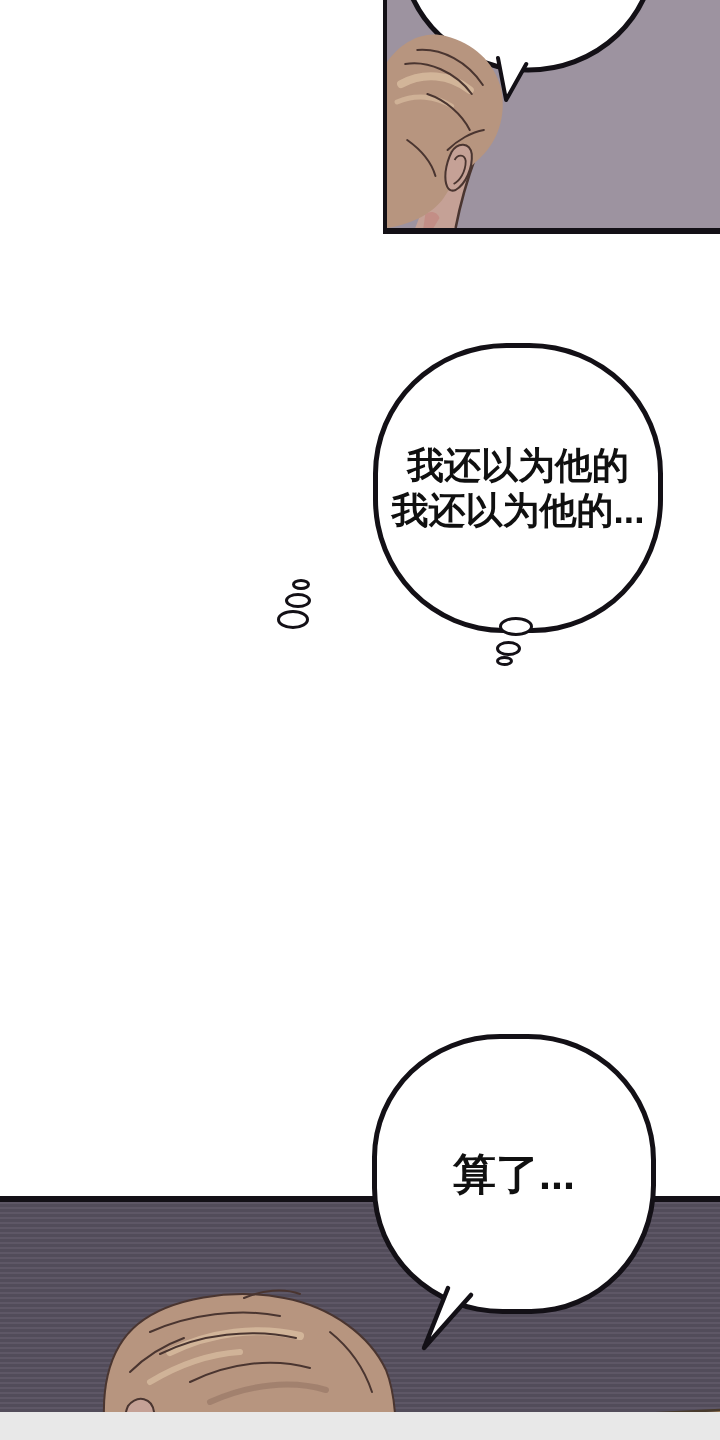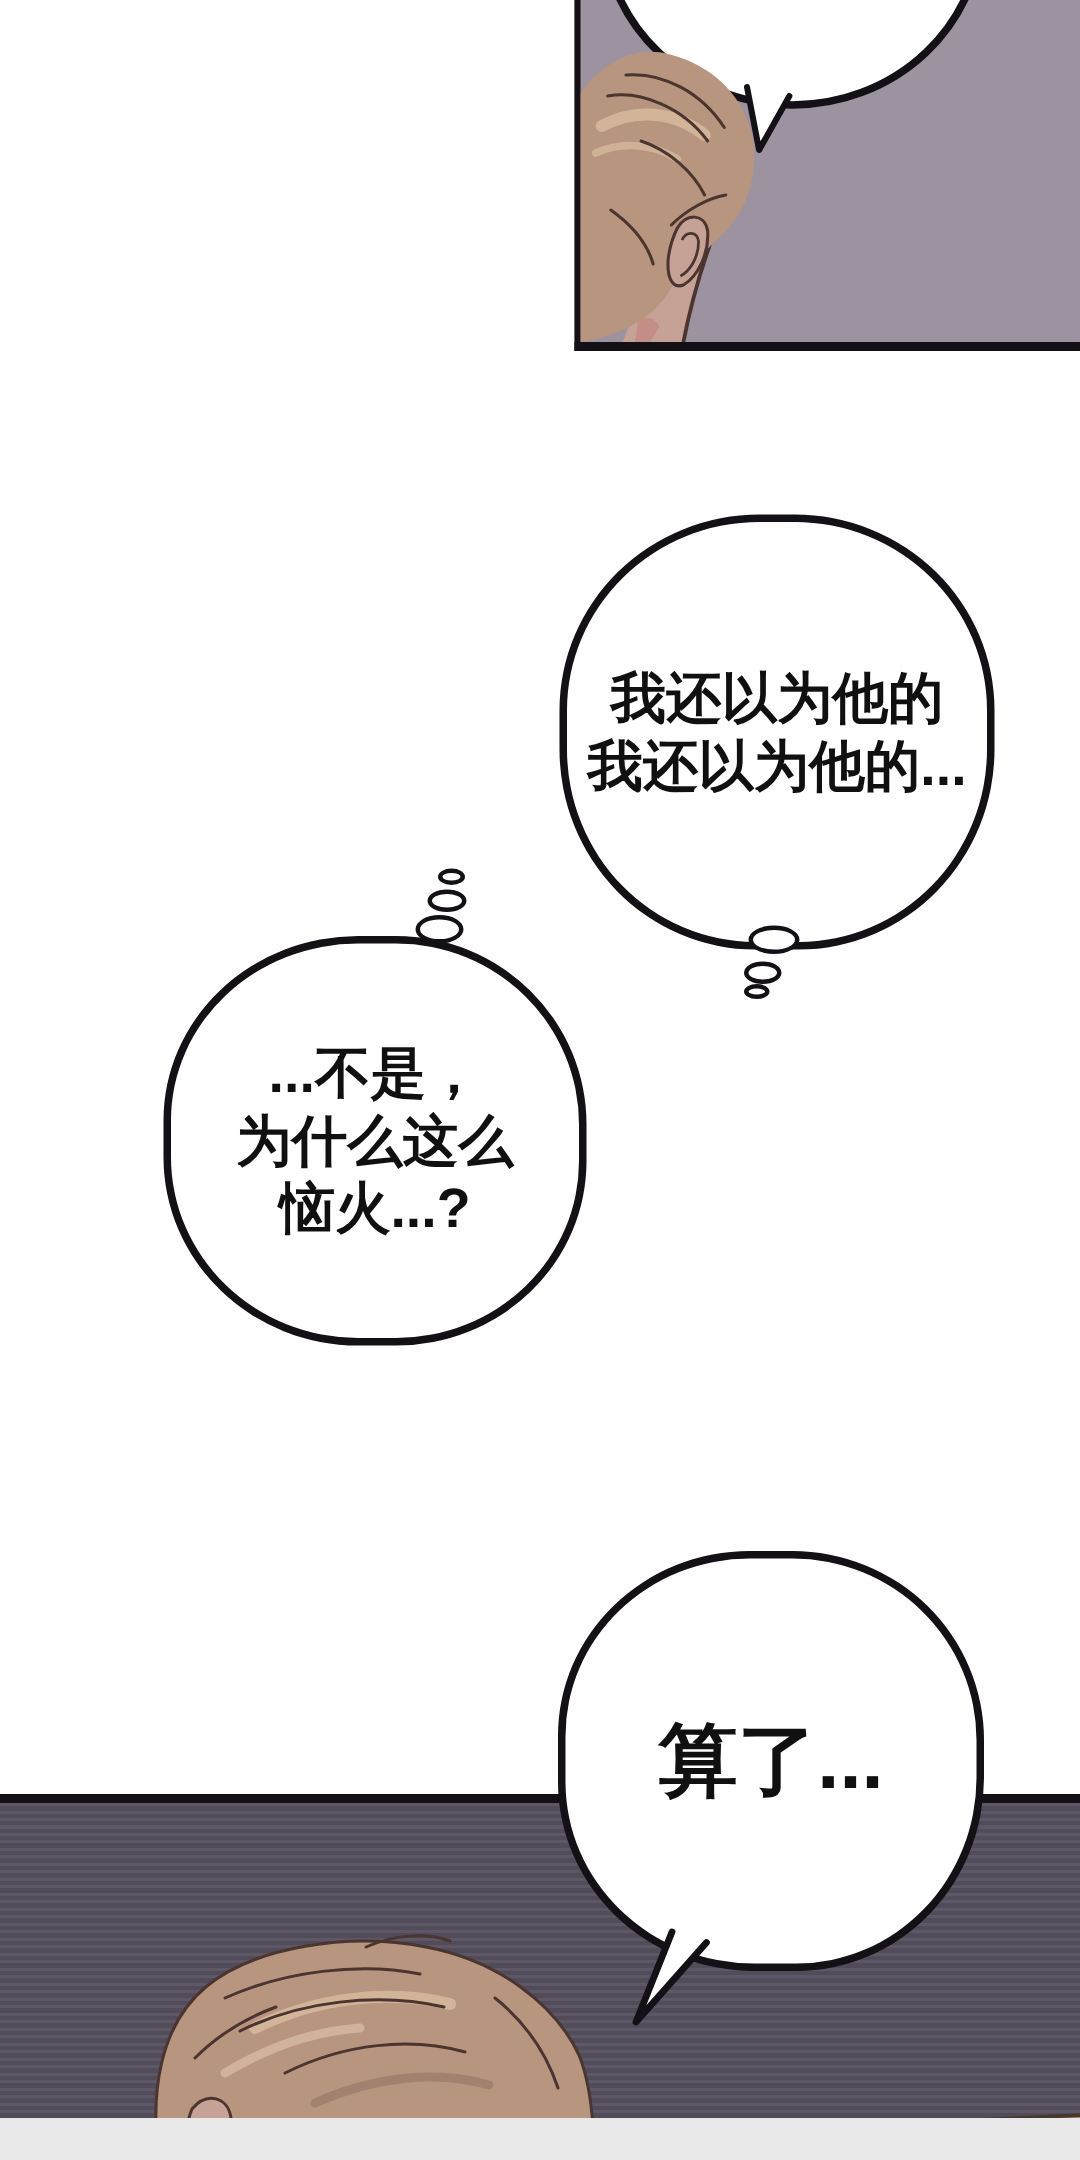--- a/index.html
+++ b/index.html
@@ -61,21 +61,21 @@
   }
   .speech-bottom{
     left:372px;top:1034px;width:284px;height:280px;
     border-radius:45% 45% 44% 46% / 44% 45% 46% 45%;
     z-index:3;
   }
   .bubble-text{
     font-weight:700;font-size:37px;line-height:45px;
     white-space:nowrap;
   }
-  .speech-bottom .bubble-text{font-size:53px;}
+  .speech-bottom .bubble-text{font-size:43px;}
   .bubble-text span{display:block;}
   
   .trail{
     position:absolute;background:var(--bubble-fill);
     border:3px solid var(--ink);border-radius:50%;
     box-sizing:border-box;z-index:4;
   }
   .t1-a{left:499px;top:617px;width:34px;height:19px;}
   .t1-b{left:496px;top:641px;width:25px;height:15px;}
   .t1-c{left:496px;top:656px;width:17px;height:10px;}
@@ -126,27 +126,20 @@
       <span>我还以为他的...</span>
     </div>
   </div>
   <div class="trail t1-a"></div>
   <div class="trail t1-b"></div>
   <div class="trail t1-c"></div>
 
   <div class="trail t2-a"></div>
   <div class="trail t2-b"></div>
   <div class="trail t2-c"></div>
-  <div class="bubble thought-2">
-    <div class="bubble-text">
-      <span>...不是，</span>
-      <span>为什么这么</span>
-      <span>恼火...?</span>
-    </div>
-  </div>
 
   <section class="panel panel-bottom">
     <svg viewBox="0 0 720 238" preserveAspectRatio="none">
 
       <g>
         <path d="M260,232 L720,209 L720,219 L272,238 L262,238 Z" style="fill:var(--wood-top)"></path>
         <path d="M272,238 L720,219 L720,238 Z" style="fill:var(--wood-side)"></path>
         <path d="M260,231 L720,208" style="fill:none;stroke:#473a2c;stroke-width:2.5"></path>
       </g>
 

